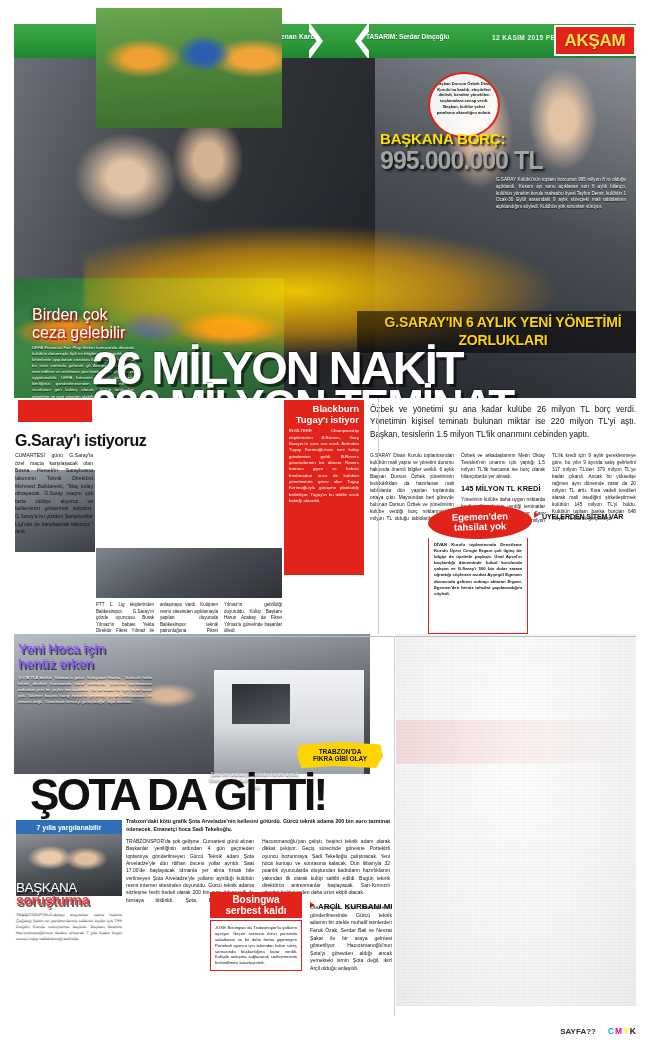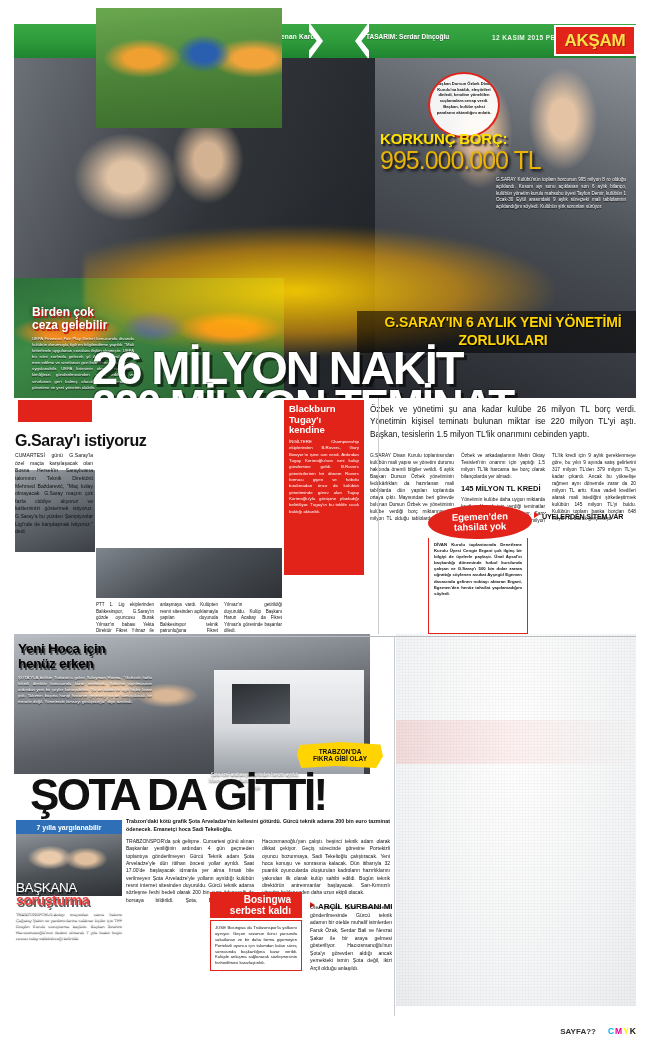--- a/index.html
+++ b/index.html
@@ -107,21 +107,21 @@
     filter: blur(2px);
   }
 
   
   .debt-box { position:absolute; right: 10px; top: 72px; width: 246px; }
   .debt-title {
     color:#ffe000; font-weight:900; font-size: 15px; letter-spacing:-.2px;
     text-shadow: 2px 2px 2px rgba(0,0,0,.85);
   }
   .debt-amount {
-    color:#eab308; font-weight:400; font-size: 25px; letter-spacing:-1px; line-height: 1.05;
+    color:#a3a3a3; font-weight:700; font-size: 25px; letter-spacing:-1px; line-height: 1.05;
     text-shadow: 2px 2px 3px rgba(0,0,0,.9);
   }
   .debt-body {
     margin-top: 4px; width: 130px; margin-left: 116px;
     color:#fff; font-size: 4.6px; line-height: 1.45; text-align: justify;
     text-shadow: 0 1px 1px rgba(0,0,0,.9);
   }
 
   
   .bubble {
@@ -148,21 +148,21 @@
   .hl {
     font-weight: 900; color:#fff; letter-spacing: -2px; line-height: .93;
     text-shadow: 3px 3px 0 rgba(0,0,0,.55), -1px -1px 0 rgba(0,0,0,.35);
   }
   .hl1 { font-size: 47px; }
   .hl2 { font-size: 44px; margin-top: -4px; }
 
   
   .ceza-box { position:absolute; left: 18px; top: 248px; width: 102px; }
   .ceza-title {
-    color:#fff; font-weight:700; font-size: 12px; line-height: 1.12;
+    color:#fff; font-weight:400; font-size: 16px; line-height: 1.12;
     text-shadow: 1.5px 1.5px 0 #c01a12, 0 0 5px rgba(0,0,0,.7);
   }
   .ceza-body {
     margin-top: 3px; color:#fff; font-size: 4.3px; line-height: 1.42; text-align: justify;
     text-shadow: 0 1px 1px rgba(0,0,0,.95);
   }
 
   
   .mid { position:absolute; left: 14px; top: 398px; width: 622px; height: 236px; }
 
@@ -191,21 +191,21 @@
   .gs-body {
     position:absolute; left: 15px; top: 452px; width: 78px;
     font-size: 5.1px; line-height: 1.5; text-align: justify; color:#111;
   }
 
   
   .blackburn {
     position:absolute; left: 284px; top: 400px; width: 80px; height: 175px;
     background:#e2231a; padding: 4px 5px 5px 5px;
   }
-  .blackburn h3 { color:#fff; font-weight:900; font-size: 9.5px; line-height: 1.12; text-align:left; }
+  .blackburn h3 { color:#fff; font-weight:900; font-size: 9.5px; line-height: 1.12; text-align:right; }
   .blackburn p { margin-top: 3px; color:#fff; font-size: 4.4px; line-height: 1.44; text-align: justify; }
 
   
   .baba-box { position:absolute; left: 96px; top: 528px; width: 186px; }
   .baba-tag {
     display:inline-block; background:#e2231a; color:#fff;
     font-weight:900; font-size: 10.5px; padding: 2px 6px; letter-spacing:-.3px;
   }
   .baba-photos { position:absolute; left: 96px; top: 548px; width: 186px; height: 50px;
     background: linear-gradient(150deg,#7f868d 0%,#4a4f55 50%,#2f3338 100%); }
@@ -268,21 +268,21 @@
     position:absolute; left: 200px; top: 36px; width: 150px; height: 104px;
     background: linear-gradient(180deg,#f2f3f5 0%,#d8dade 55%,#9aa0a6 100%);
   }
   .sota-window {
     position:absolute; left: 218px; top: 50px; width: 58px; height: 40px;
     background: linear-gradient(160deg,#2b2f34,#565b61);
   }
 
   .yeni-hoca { position:absolute; left: 4px; top: 8px; width: 134px; }
   .yeni-hoca h3 {
-    color:#000000; font-weight:900; font-size: 13.5px; line-height: 1.1; letter-spacing:-.3px;
+    color:#8b5cf6; font-weight:900; font-size: 13.5px; line-height: 1.1; letter-spacing:-.3px;
     text-shadow: 1.5px 1.5px 0 rgba(0,0,0,.6);
   }
   .yeni-hoca p {
     margin-top: 3px; color:#fff; font-size: 4.3px; line-height: 1.42; text-align: justify;
     text-shadow: 0 1px 1px rgba(0,0,0,.95);
   }
 
   .sota-cap {
     position:absolute; left: 188px; top: 138px; width: 106px;
     color:#fff; font-size: 4.5px; line-height: 1.42; text-align:center;
@@ -329,21 +329,21 @@
     position:absolute; left: 2px; top: 246px; width: 106px;
   }
   .baskana .b1 { color:#fff; font-weight:400; font-size: 13.5px; letter-spacing:-.4px; text-shadow: 1.5px 1.5px 0 rgba(0,0,0,.65); }
   .baskana .b2 { color:#ef4444; font-weight:900; font-size: 14px; letter-spacing:-.4px; margin-top:-3px; text-shadow: 1.5px 1.5px 0 rgba(0,0,0,.65); }
   .baskana p { margin-top: 3px; color:#fff; font-size: 4.2px; line-height: 1.4; text-align: justify; text-shadow: 0 1px 1px rgba(0,0,0,1); }
 
   
   .bosingwa-wrap { position:absolute; left: 196px; top: 258px; width: 92px; }
   .bosingwa-tag {
     background:#e2231a; color:#fff; font-weight:900; font-size: 10px;
-    text-align:right; padding: 2px 11px; line-height:1.1;
+    text-align:center; padding: 2px 11px; line-height:1.1;
   }
   .bosingwa-body {
     margin-top: 2px; border:1.2px solid #e2231a; padding: 4px;
     font-size: 4.2px; line-height: 1.4; color:#111; text-align: justify;
   }
 
   .arcil-head {
     position:absolute; left: 296px; top: 268px; width: 120px;
     font-weight:900; font-size: 8px; color:#111;
   }
@@ -415,21 +415,21 @@
   <div class="hero">
     <div class="hero-photo"></div>
     <div class="hero-strip-left"></div>
     <div class="hero-glow"></div>
 
     <div class="bubble">
       <p>Başkan Dursun Özbek Divan Kurulu'na katıldı, eleştirileri dinledi, kendine yöneltilen suçlamalara cevap verdi. Başkan, kulübe şahsi paralarını aktardığını anlattı.</p>
     </div>
 
     <div class="debt-box">
-      <div class="debt-title">KORKUNÇ BORÇ:</div>
+      <div class="debt-title">BAŞKANA BORÇ:</div>
       <div class="debt-amount">995.000.000 TL</div>
       <div class="debt-body">G.SARAY Kulübü'nün toplam borcunun 995 milyon 8 ro olduğu açıklandı. Kusum ayı sonu açıklanan son 6 aylık bilanço, kulübün yönetim kurulu mahsubu üyesi Tayfun Demir, kulübün 1 Ocak-30 Eylül arasındaki 9 aylık süreçteki mali tablolarının açıklandığını söyledi. Kulübün şirk sorunları sürüyor.</div>
     </div>
 
     <div class="sub-banner">
       <div>G.SARAY'IN 6 AYLIK YENİ YÖNETİMİ ZORLUKLARI</div>
     </div>
 
     <div class="ceza-box">
       <div class="ceza-title">Birden çok</div>
@@ -447,21 +447,21 @@
 
   <div class="mid-photo"></div>
   <div class="gs-logo"></div>
   <div class="mid-photo-b"></div>
 
   <div class="gs-head">G.Saray'ı istiyoruz</div>
   <div class="gs-body">CUMARTESİ günü G.Saray'la özel maçta karşılaşacak olan Bosna Hersek'in Saraybosna takımının Teknik Direktörü Mehmed Baždarević, "Maç kolay olmayacak. G.Saray maçını çok fazla ciddiye alıyoruz ve kaliteminizi göstermek istiyoruz. G.Saray'a bu yüzden Şampiyonlar Ligi'nde de karşılaşmak istiyoruz." dedi.</div>
 
   <div class="blackburn">
     <h3>Blackburn</h3>
-    <h3>Tugay'ı kendine</h3>
+    <h3>Tugay'ı istiyor</h3>
     <p>İNGİLTERE Championship ekiplerinden B.Rovers, Gary Bowyer'ın işine son verdi. Ardından Tugay Kerimoğlu'nun ismi kulüp gündemine geldi. B.Rovers yöneticilerinin bir dönem Rovers forması giyen ve futbolu bırakmadan önce de kulübün yönetiminde görev alan Tugay Kerimoğlu'yla görüşme planladığı belirtiliyor. Tugay'ın bu teklife sıcak baktığı aktarıldı.</p>
   </div>
 
   <div class="baba-photos"></div>
   <div class="baba-body">PTT 1. Lig ekiplerinden Balıkesirspor, G.Saray'ın gözde oyuncusu Burak Yılmaz'ın babası Yekta Direktör Fikret Yılmaz ile anlaşmaya vardı. Kulüpten resmi sitesinden açıklamayla yapılan duyuruda Balıkesirspor teknik patronluğuna Fikret Yılmaz'ın getirildiği duyuruldu. Kulüp Başkanı Harun Acabay da Fikret Yılmaz'a görevinde başarılar diledi.</div>
 
   <div class="lede">Özbek ve yönetimi şu ana kadar kulübe 26 milyon TL borç verdi. Yönetimin kişisel teminatı bulunan miktar ise 220 milyon TL'yi aştı. Başkan, tesislerin 1.5 milyon TL'lik onarımını cebinden yaptı.</div>
 
   <div class="art-cols">
     <span>G.SARAY Divan Kurulu toplantısından kulübün mali yapısı ve yönetim durumu hakkında önemli bilgiler verildi. 6 aylık Başkan Dursun Özbek yönetiminin fedakârlıkları da hazırlanan mali tablolarda dün yapılan toplantıda ortaya çıktı. Mayısından beri görevde bulunan Dursun Özbek ve yönetiminin kulübe verdiği borç miktarının 26 milyon TL olduğu tablolarda yer aldı. Özbek ve arkadaşlarının Metin Oktay Tesisleri'nin onarımı için yaptığı 1.5 milyon TL'lik harcama ise borç olarak bilançolarda yer almadı.</span>

